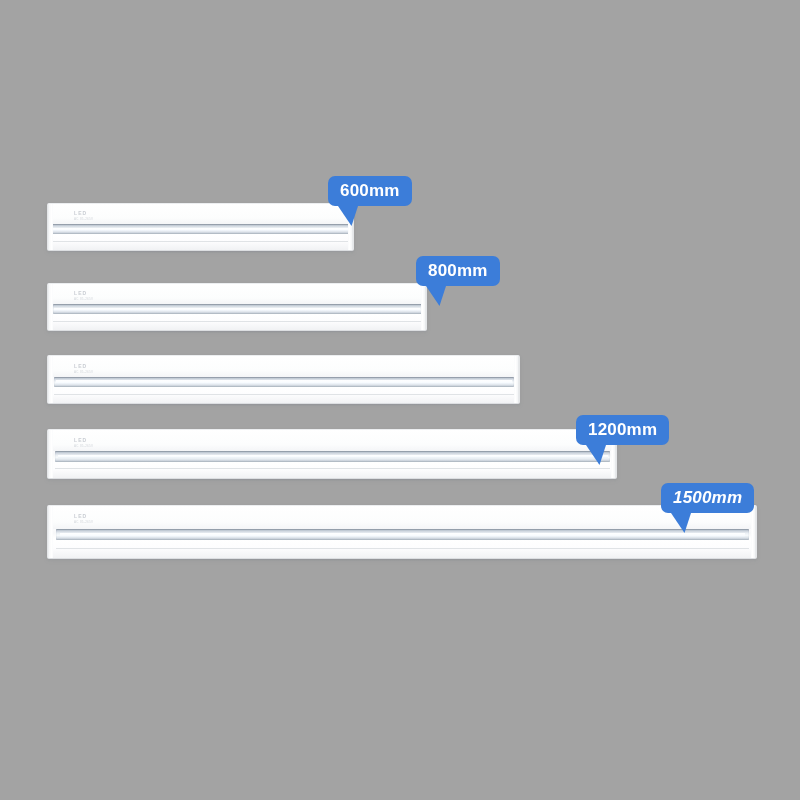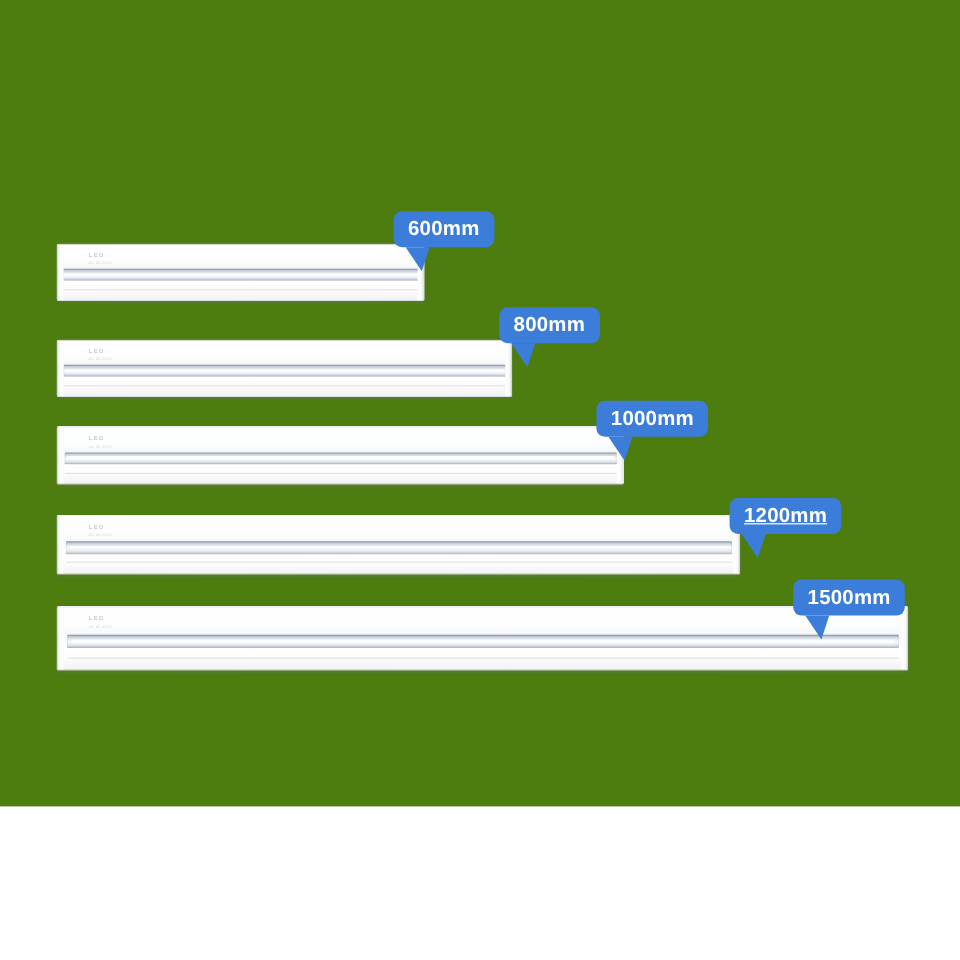--- a/index.html
+++ b/index.html
@@ -10,22 +10,22 @@
     width: 800px;
     height: 800px;
     background: #ffffff;
     font-family: "Liberation Sans", sans-serif;
     overflow: hidden;
   }
 
   #stage {
     position: relative;
     width: 800px;
-    height: 672px;
-    background: #4d7c0f;
+    height: 800px;
+    background: #a3a3a3;
   }
 
   
   .fixture {
     position: absolute;
     box-sizing: border-box;
   }
 
   
   .fixture-body {
@@ -237,50 +237,49 @@
         <div class="face-lower"></div>
         <div class="lip-line"></div>
         <div class="end-cap left"></div>
         <div class="end-cap right"></div>
         <div class="brand-mark">
           <span class="brand-name">LED</span>
           <span class="brand-spec">AC 85-265V</span>
         </div>
       </div>
     </div>
-    <div class="badge" style="left: 497px; top: 334px;"><span>1000mm</span><span class="tail"></span></div>
     <div class="fixture-shadow" style="left: 53px; top: 476px; width: 556px;"></div>
     <div class="fixture" style="left: 47px; top: 429px; width: 568px; height: 48px;">
       <div class="fixture-body">
         <div class="face-top"></div>
         <div class="led-channel">
           <div class="led-glow"></div>
         </div>
         <div class="face-lower"></div>
         <div class="lip-line"></div>
         <div class="end-cap left"></div>
         <div class="end-cap right"></div>
         <div class="brand-mark">
           <span class="brand-name">LED</span>
           <span class="brand-spec">AC 85-265V</span>
         </div>
       </div>
     </div>
-    <div class="badge" style="left: 608px; top: 415px; text-decoration: underline;"><span>1200mm</span><span class="tail"></span></div>
+    <div class="badge" style="left: 576px; top: 415px;"><span>1200mm</span><span class="tail"></span></div>
     <div class="fixture-shadow" style="left: 53px; top: 556px; width: 696px;"></div>
     <div class="fixture" style="left: 47px; top: 505px; width: 708px; height: 52px;">
       <div class="fixture-body">
         <div class="face-top"></div>
         <div class="led-channel">
           <div class="led-glow"></div>
         </div>
         <div class="face-lower"></div>
         <div class="lip-line"></div>
         <div class="end-cap left"></div>
         <div class="end-cap right"></div>
         <div class="brand-mark">
           <span class="brand-name">LED</span>
           <span class="brand-spec">AC 85-265V</span>
         </div>
       </div>
     </div>
-    <div class="badge" style="left: 661px; top: 483px;"><span>1500mm</span><span class="tail"></span></div>
+    <div class="badge" style="left: 661px; top: 483px; font-style: italic;"><span>1500mm</span><span class="tail"></span></div>
   </div>
 
 </body></html>

